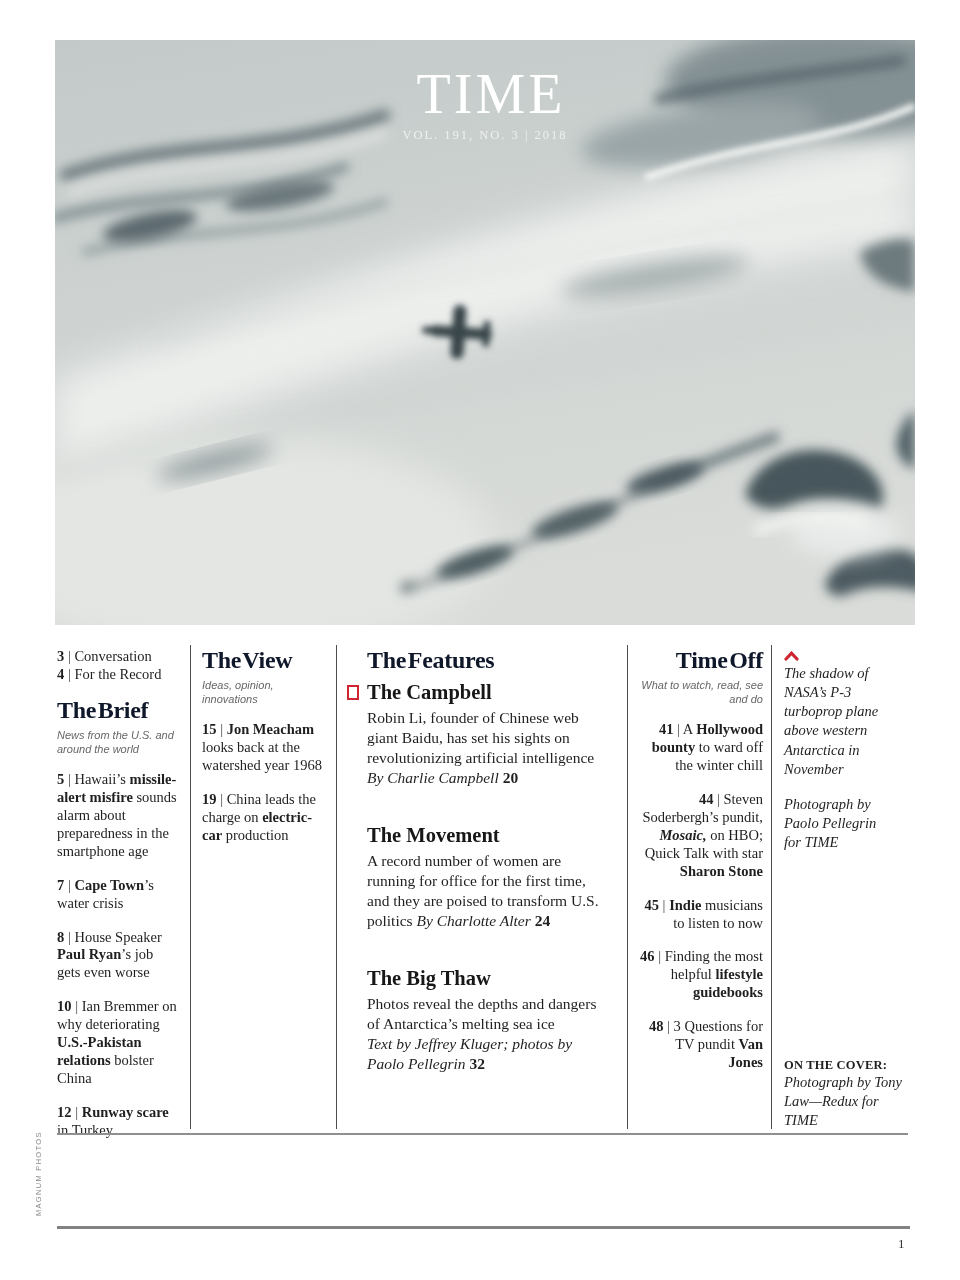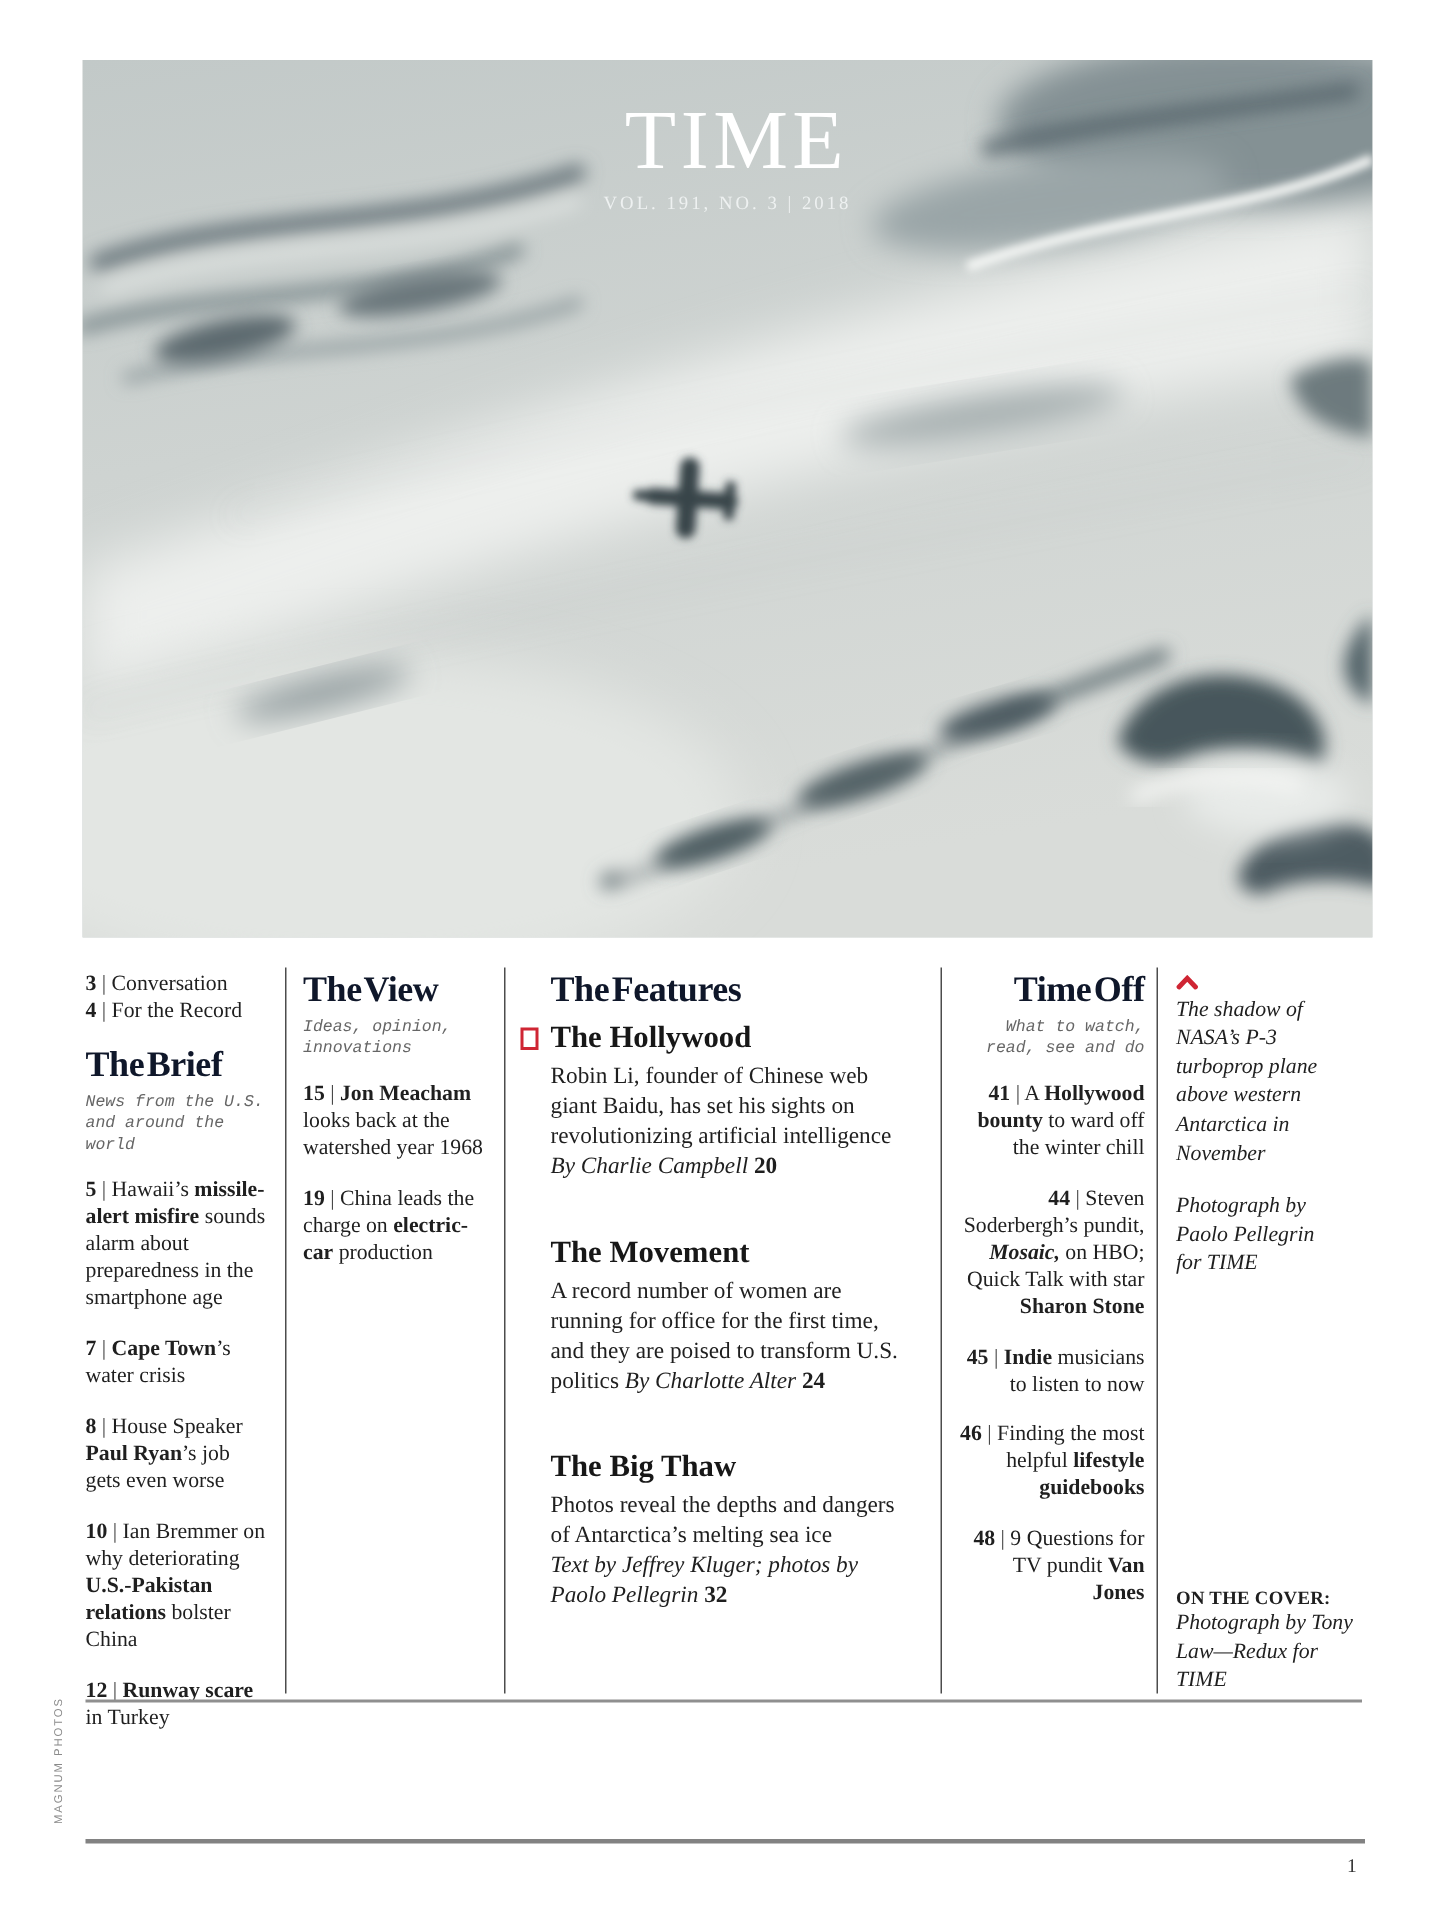--- a/index.html
+++ b/index.html
@@ -18,21 +18,21 @@
   .col1{left:57px;width:123px;}
   .col2{left:202px;width:125px;}
   .col3{left:348px;width:262px;}
   .col4{left:638px;width:125px;text-align:right;}
   .col5{left:784px;width:126px;}
   .vdiv{position:absolute;top:645px;height:484px;width:1px;background:#4d4d4d;}
   .v1{left:190px;} .v2{left:336px;} .v3{left:627px;} .v4{left:771px;}
 
   .section-heading{margin:0;font-size:24px;line-height:1.05;font-weight:bold;color:#0f172a;
                    word-spacing:-4px;letter-spacing:-0.3px;}
-  .section-subtitle{margin:5px 0 14px 0;font-family:Liberation Mono, monospace;font-style:italic;
+  .section-subtitle{margin:5px 0 14px 0;font-family:Liberation Sans, sans-serif;font-style:italic;
                     font-size:11px;line-height:1.3;color:#666;}
   .toc-item{margin:0 0 16px 0;}
   .toc-item.tight{margin:0;}
   .heading-gap{margin-top:14px;}
   .rb{font-weight:bold;}
   .ri{font-style:italic;}
   .rsep{font-weight:normal;color:#444;}
 
   
   .features-inner{padding-left:19px;}
@@ -166,21 +166,21 @@
     <div class="toc-item"><span class="rb">15</span><span class="rsep"> | </span><span class="rb">Jon Meacham</span><span> looks back at the watershed year 1968</span></div>
     <div class="toc-item"><span class="rb">19</span><span class="rsep"> | </span><span>China leads the charge on </span><span class="rb">electric-car</span><span> production</span></div>
   </div>
 
   <div class="col col3">
     <div class="features-inner">
       <h2 class="section-heading features-heading">The Features</h2>
       <div class="feature-entry">
         <h3 class="feature-title">
           <span class="feature-marker"></span>
-          <span>The Hollywood</span>
+          <span>The Campbell</span>
         </h3>
         <div class="feature-body"><span>Robin Li, founder of Chinese web giant Baidu, has set his sights on revolutionizing artificial intelligence</span></div>
         <div class="feature-body"><span class="ri">By Charlie Campbell</span><span> </span><span class="rb">20</span></div>
       </div>
       <div class="feature-entry">
         <h3 class="feature-title">
           <span>The Movement</span>
         </h3>
         <div class="feature-body"><span>A record number of women are running for office for the first time, and they are poised to transform U.S. politics </span><span class="ri">By Charlotte Alter</span><span> </span><span class="rb">24</span></div>
       </div>
@@ -194,21 +194,21 @@
     </div>
   </div>
 
   <div class="col col4">
     <h2 class="section-heading">Time Off</h2>
     <p class="section-subtitle">What to watch, read, see and do</p>
     <div class="toc-item"><span class="rb">41</span><span class="rsep"> | </span><span>A </span><span class="rb">Hollywood bounty</span><span> to ward off the winter chill</span></div>
     <div class="toc-item"><span class="rb">44</span><span class="rsep"> | </span><span>Steven Soderbergh’s pundit, </span><span class="rb ri">Mosaic,</span><span> on HBO; Quick Talk with star </span><span class="rb">Sharon Stone</span></div>
     <div class="toc-item"><span class="rb">45</span><span class="rsep"> | </span><span class="rb">Indie</span><span> musicians to listen to now</span></div>
     <div class="toc-item"><span class="rb">46</span><span class="rsep"> | </span><span>Finding the most helpful </span><span class="rb">lifestyle guidebooks</span></div>
-    <div class="toc-item"><span class="rb">48</span><span class="rsep"> | </span><span>9 Questions for TV pundit </span><span class="rb">Van Jones</span></div>
+    <div class="toc-item"><span class="rb">48</span><span class="rsep"> | </span><span>3 Questions for TV pundit </span><span class="rb">Van Jones</span></div>
   </div>
 
   <div class="col col5">
     <div class="caption-caret">
       <svg width="15" height="10" viewBox="0 0 15 10">
           <path d="M2 8 L7.5 2.2 L13 8" fill="none" stroke="#cf2533" stroke-width="3.2" stroke-linecap="round"></path>
         </svg>
     </div>
     <p class="caption-desc">The shadow of NASA’s P-3 turboprop plane above western Antarctica in November</p>
     <p class="caption-credit">Photograph by Paolo Pellegrin for TIME</p>

